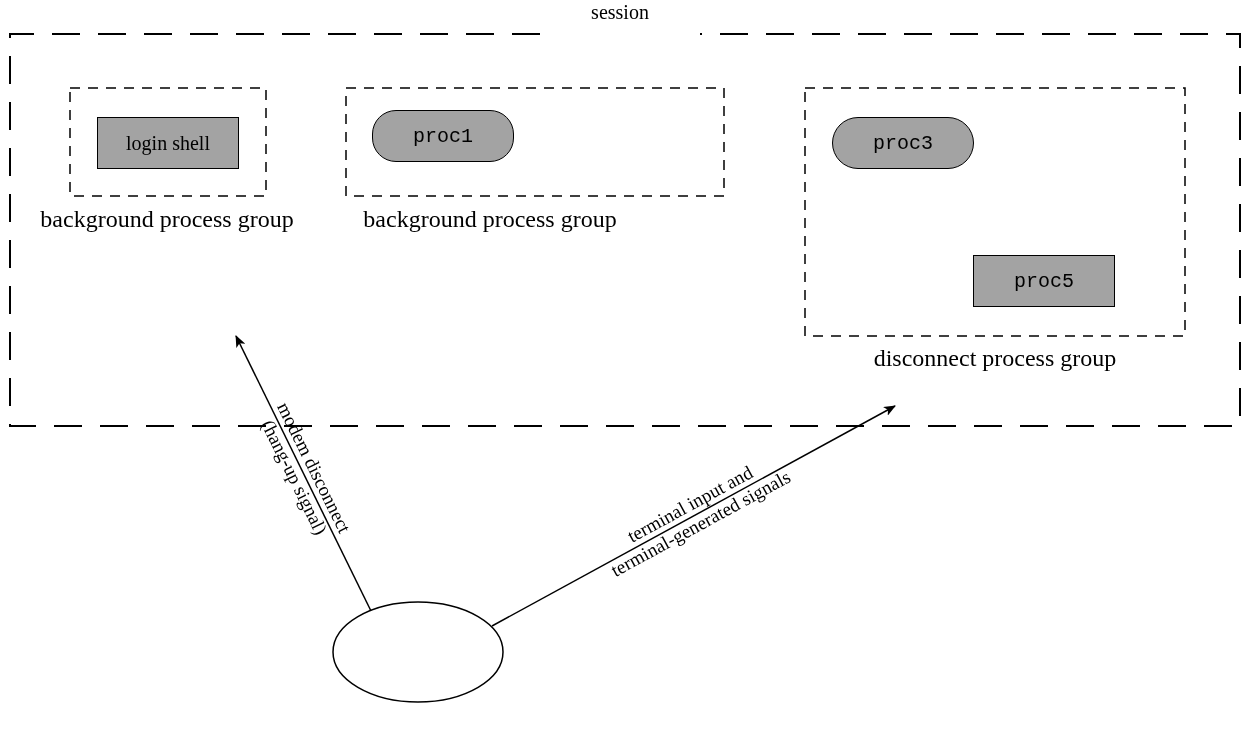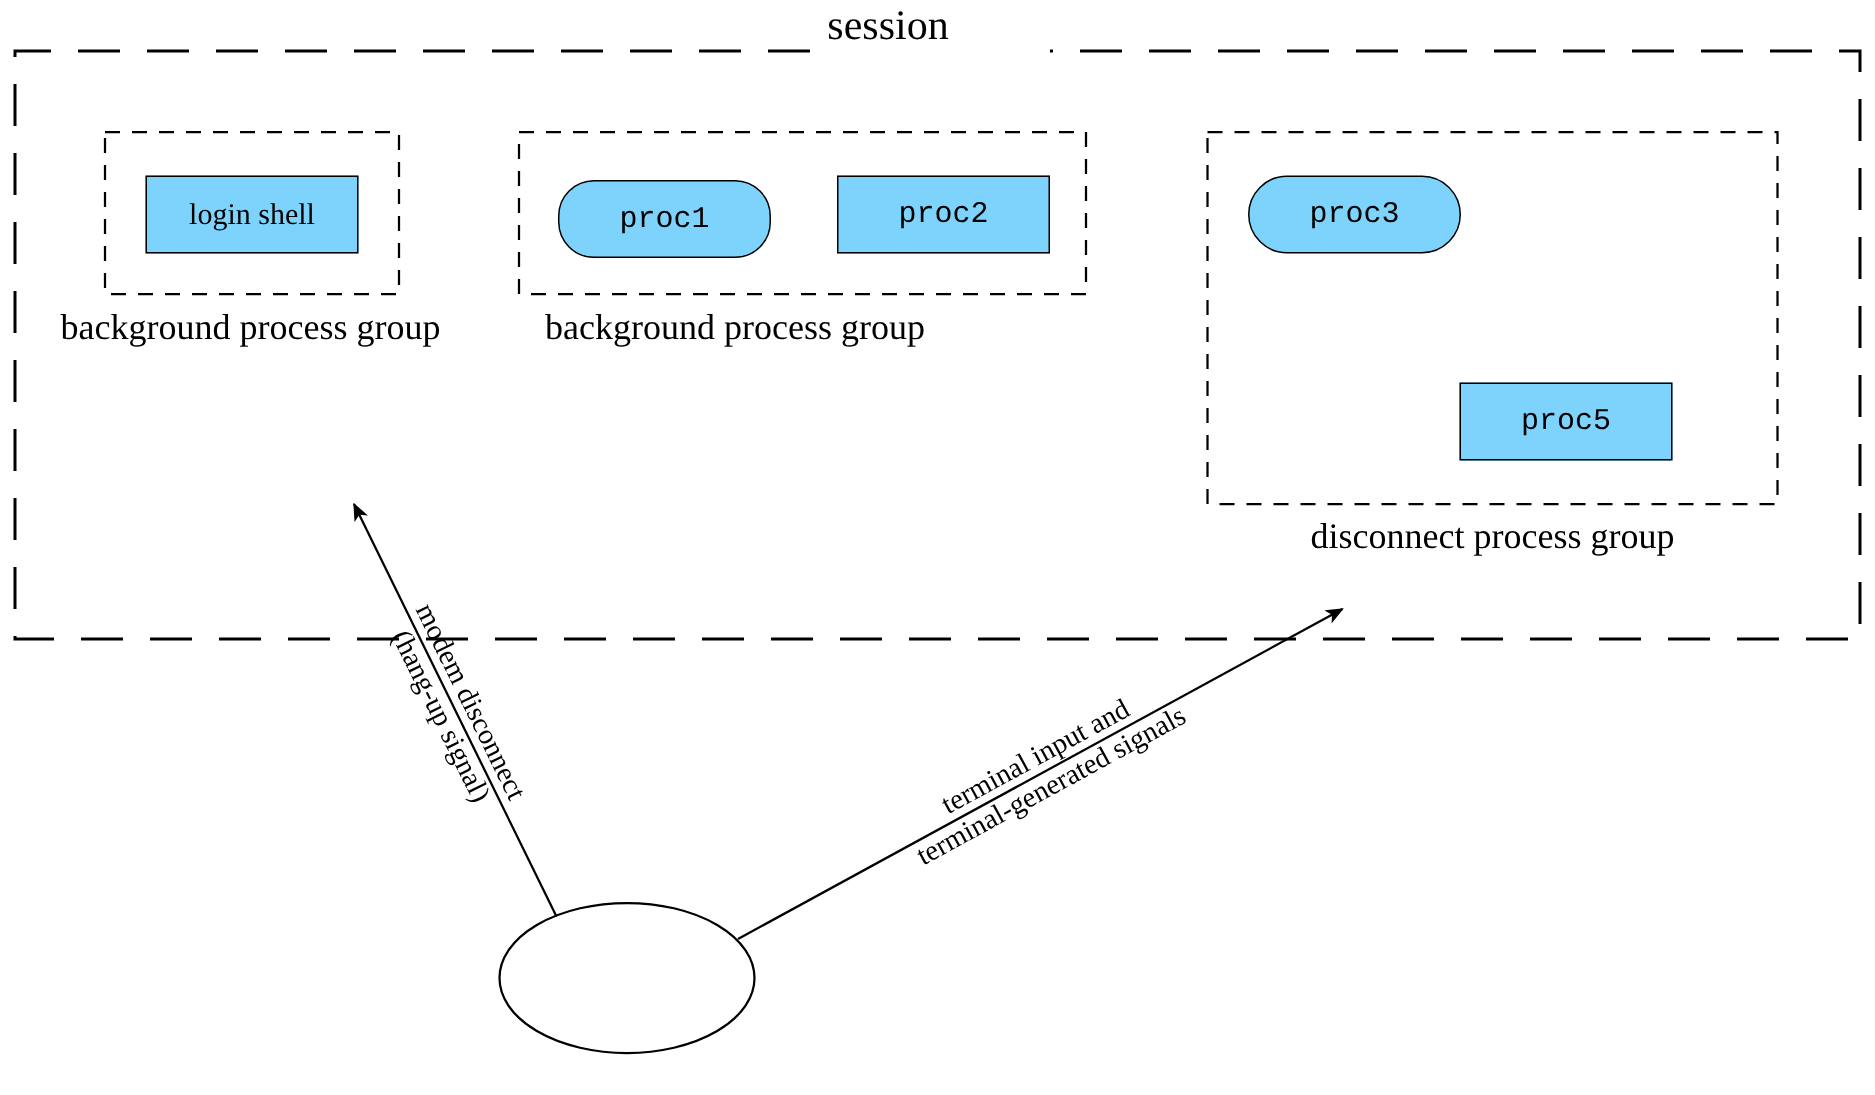--- a/index.html
+++ b/index.html
@@ -17,21 +17,21 @@
   svg.overlay {
     position: absolute;
     left: 0; top: 0;
     width: 1250px;
     height: 730px;
     pointer-events: none;
   }
   .box {
     position: absolute;
     border: 1.5px solid #000;
-    background: #7dd3fc;
+    background: #a3a3a3;
     display: flex;
     align-items: center;
     justify-content: center;
     font-size: 20px;
   }
   .mono {
     font-family: "Courier New", Courier, monospace;
     font-size: 20px;
   }
   .label {
@@ -45,27 +45,26 @@
     font-size: 20px;
     text-align: center;
     line-height: 1.2;
   }
 </style>
 </head>
 <body>
 
 <div class="canvas">
 
-  <div class="label" style="left:492px; top:0px; width:200px; font-size:28px;">session</div>
+  <div class="label" style="left:520px; top:0px; width:200px; font-size:20px;">session</div>
 
   <div class="box" style="left:97px; top:117px; width:140px; height:50px;">login shell</div>
 
-  <div class="box mono" style="left:372px; top:120px; width:140px; height:50px;border-radius:24px;">proc1</div>
+  <div class="box mono" style="left:372px; top:110px; width:140px; height:50px;border-radius:24px;">proc1</div>
 
-  <div class="box mono" style="left:558px; top:117px; width:140px; height:50px;">proc2</div>
 
   <div class="box mono" style="left:832px; top:117px; width:140px; height:50px;border-radius:26px;">proc3</div>
 
 
   <div class="box mono" style="left:925px; top:255px; width:140px; height:50px;margin-left:48px;">proc5</div>
 
   <div class="label" style="left:22px; top:204px; width:290px;">background process group</div>
 
 
   <div class="label" style="left:345px; top:204px; width:290px;">background process group</div>

